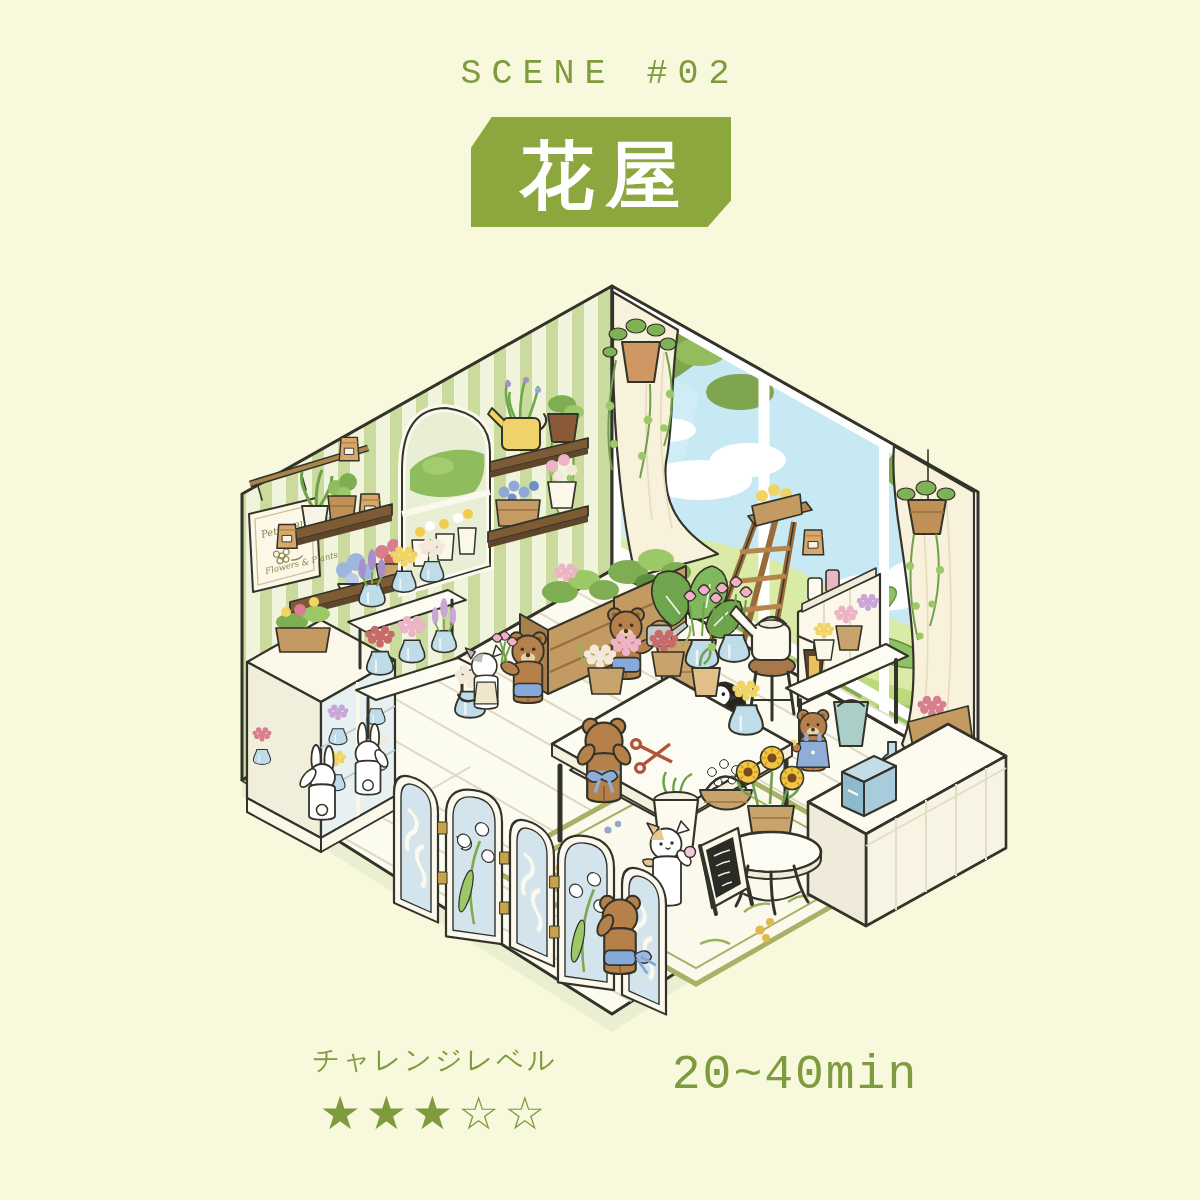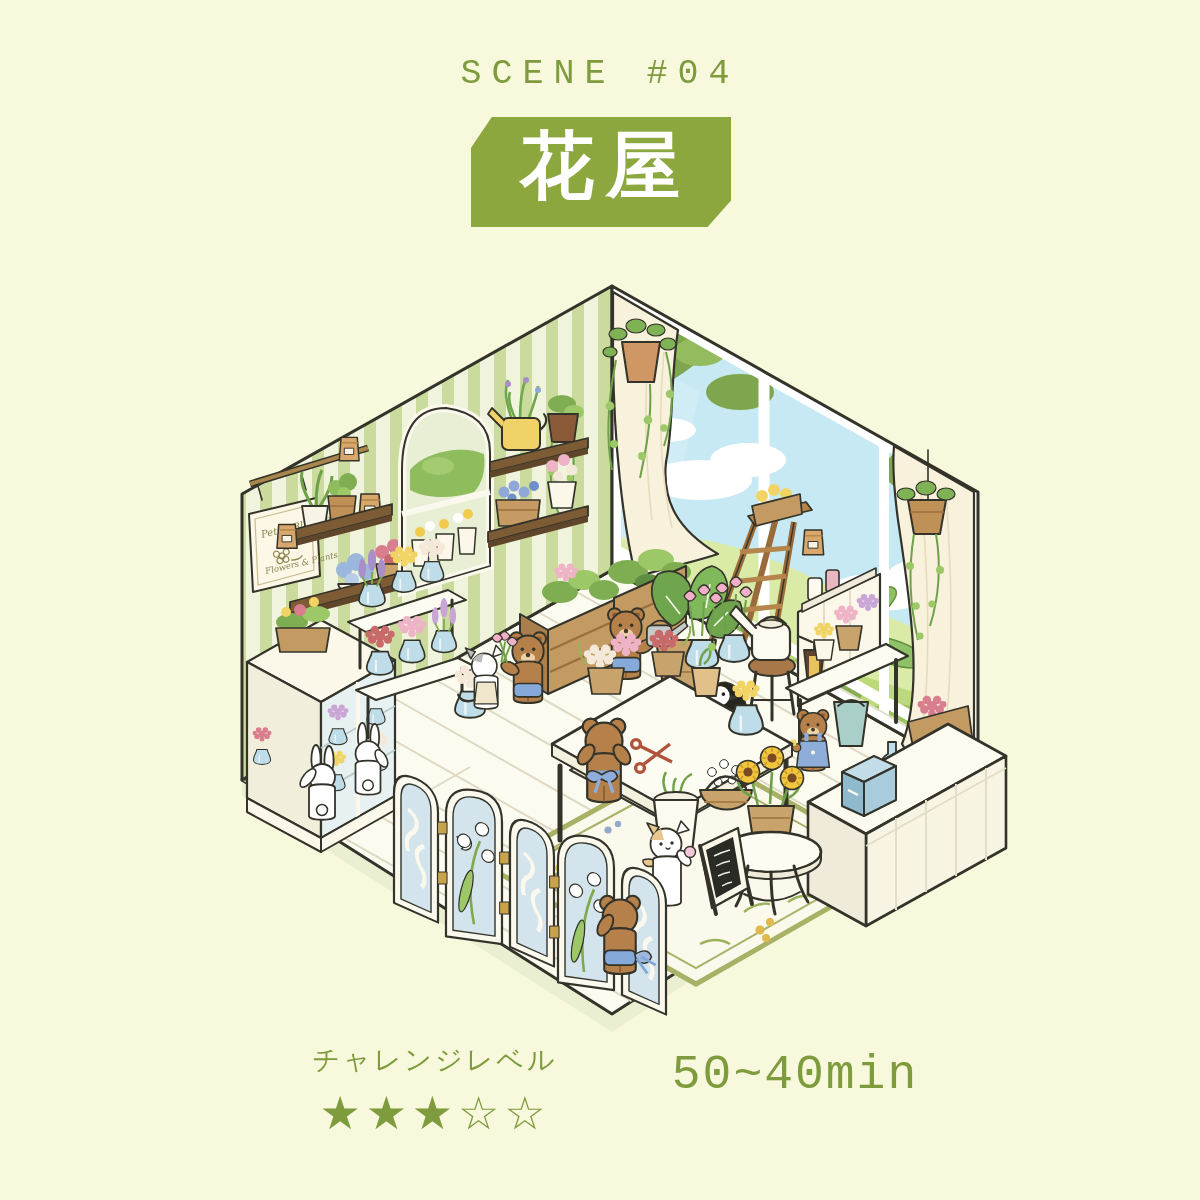--- a/index.html
+++ b/index.html
@@ -2,41 +2,41 @@
 <html><head>
 <meta charset="utf-8">
 <style>
   html,body{margin:0;padding:0;}
   body{width:1200px;height:1200px;position:relative;overflow:hidden;
        background:#F8F8DC;font-family:"Liberation Sans",sans-serif;}
   .scene-label{position:absolute;top:54px;left:0;width:1200px;text-align:center;
        font-family:"Liberation Mono",monospace;font-size:35px;letter-spacing:10px;
        color:#7E9B3E;font-weight:400;}
   .banner{position:absolute;top:117px;left:471px;width:260px;height:110px;
-       background:#8CA73E;display:flex;align-items:flex-start;justify-content:center;
+       background:#8CA73E;display:flex;align-items:flex-end;justify-content:center;
        clip-path:polygon(8% 0,100% 0,100% 76%,91% 100%,0 100%,0 28%);}
   .banner-title{font-family:"DejaVu Serif",serif;font-weight:bold;font-size:74px;
        color:#FFFFFF;letter-spacing:12px;margin-left:10px;}
   .footer-block{position:absolute;width:340px;text-align:center;color:#7E9B3E;}
   .fb-left{left:265px;top:1042px;}
   .fb-right{left:625px;top:1042px;}
   .footer-label{font-family:"DejaVu Serif",serif;font-size:27px;letter-spacing:3px;}
   .stars{font-family:"DejaVu Sans",sans-serif;font-size:46px;letter-spacing:5px;
        margin-top:8px;color:#7E9B3E;}
   .time-value{font-family:"Liberation Mono",monospace;font-size:48px;margin-top:6px;
        letter-spacing:2px;}
   svg{position:absolute;left:0;top:0;}
   svg *{vector-effect:none;}
   .ink{stroke:#33332A;stroke-linecap:round;stroke-linejoin:round;}
   text.signtxt{font-family:"DejaVu Serif",serif;font-style:italic;fill:#8A8350;}
 </style>
 </head>
 <body>
 
-<div class="scene-label">SCENE #04</div>
+<div class="scene-label">SCENE #02</div>
 <div class="banner">
   <span class="banner-title">花屋</span>
 </div>
 
 <svg width="1200" height="1200" viewBox="0 0 1200 1200">
 <defs>
   <pattern id="stripes" width="26" height="10" patternUnits="userSpaceOnUse">
     <rect width="26" height="10" fill="#F0F4DC"></rect>
         <rect width="12" height="10" fill="#CBDB9D"></rect>
   </pattern>
@@ -941,14 +941,14 @@
   </g>
 </g>
 
 </svg>
 
 <div class="footer-block fb-left">
   <div class="footer-label">チャレンジレベル</div>
   <div class="stars">★★★☆☆</div>
 </div>
 <div class="footer-block fb-right">
-  <div class="time-value">50~40min</div>
+  <div class="time-value">20~40min</div>
 </div>
 
 </body></html>

